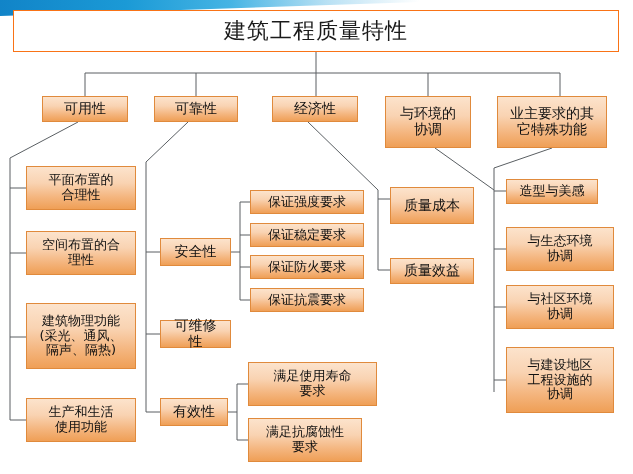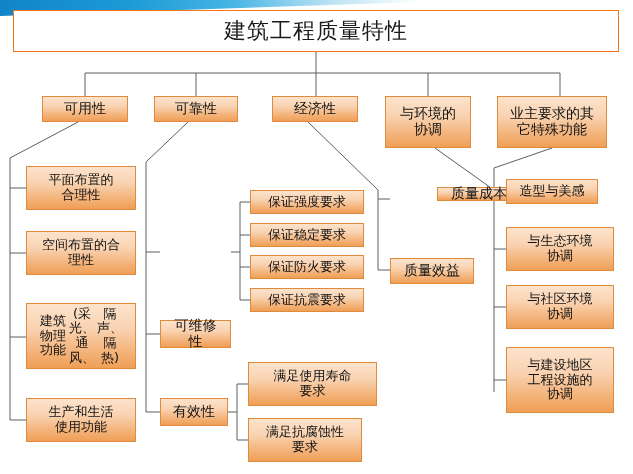--- a/index.html
+++ b/index.html
@@ -122,30 +122,33 @@
   </div>
 
   <div class="node n13" style="left:26px;top:166px;width:110px;height:44px;flex-direction:column;">
     <span>平面布置的</span>
     <span>合理性</span>
   </div>
   <div class="node n13" style="left:26px;top:231px;width:110px;height:44px;flex-direction:column;">
     <span>空间布置的合</span>
     <span>理性</span>
   </div>
-  <div class="node n13" style="left:26px;top:303px;width:110px;height:66px;flex-direction:row;text-align:center;">
+  <div class="node n13" style="left:26px;top:303px;width:110px;height:66px;flex-direction:column;text-align:center;">
     <span>建筑物理功能</span>
     <span>(采光、通风、</span>
     <span>隔声、隔热)</span>
   </div>
   <div class="node n13" style="left:26px;top:398px;width:110px;height:44px;flex-direction:column;">
     <span>生产和生活</span>
     <span>使用功能</span>
   </div>
 
+  <div class="node" style="left:160px;top:238px;width:71px;height:28px;">
+    <span>安全性</span>
+  </div>
   <div class="node" style="left:160px;top:320px;width:71px;height:28px;">
     <span>可维修性</span>
   </div>
   <div class="node" style="left:160px;top:398px;width:68px;height:28px;">
     <span>有效性</span>
   </div>
 
   <div class="node n13" style="left:250px;top:190px;width:114px;height:24px;">
     <span>保证强度要求</span>
   </div>
@@ -161,21 +164,21 @@
 
   <div class="node n13" style="left:248px;top:362px;width:129px;height:44px;flex-direction:column;">
     <span>满足使用寿命</span>
     <span>要求</span>
   </div>
   <div class="node n13" style="left:248px;top:418px;width:114px;height:44px;flex-direction:column;">
     <span>满足抗腐蚀性</span>
     <span>要求</span>
   </div>
 
-  <div class="node" style="left:390px;top:187px;width:84px;height:14px;margin-left:47px;">
+  <div class="node" style="left:390px;top:187px;width:84px;height:37px;">
     <span>质量成本</span>
   </div>
   <div class="node" style="left:390px;top:258px;width:84px;height:26px;">
     <span>质量效益</span>
   </div>
 
   <div class="node n13" style="left:506px;top:179px;width:92px;height:25px;">
     <span>造型与美感</span>
   </div>
   <div class="node n13" style="left:506px;top:227px;width:108px;height:44px;flex-direction:column;">

